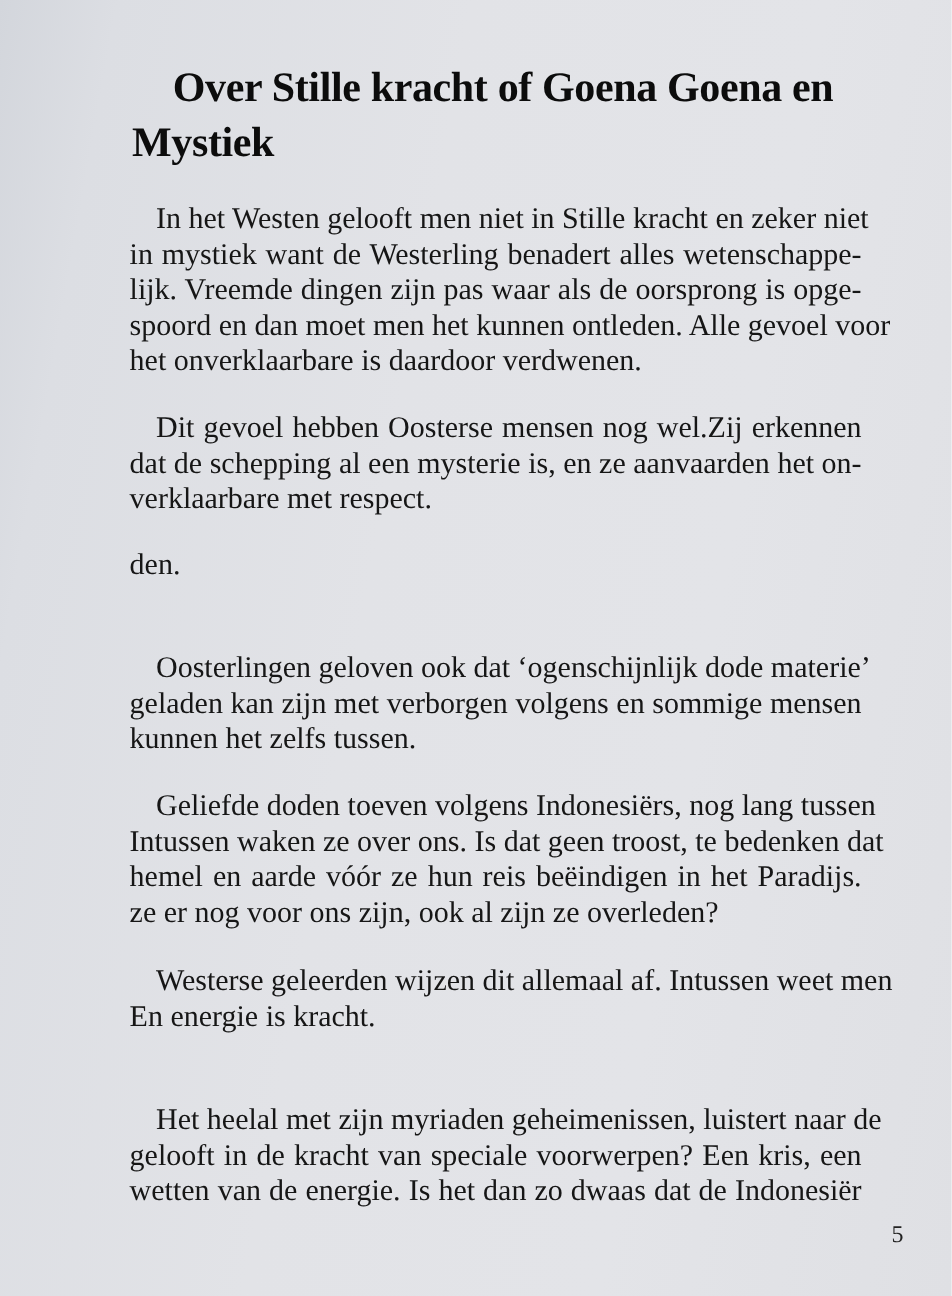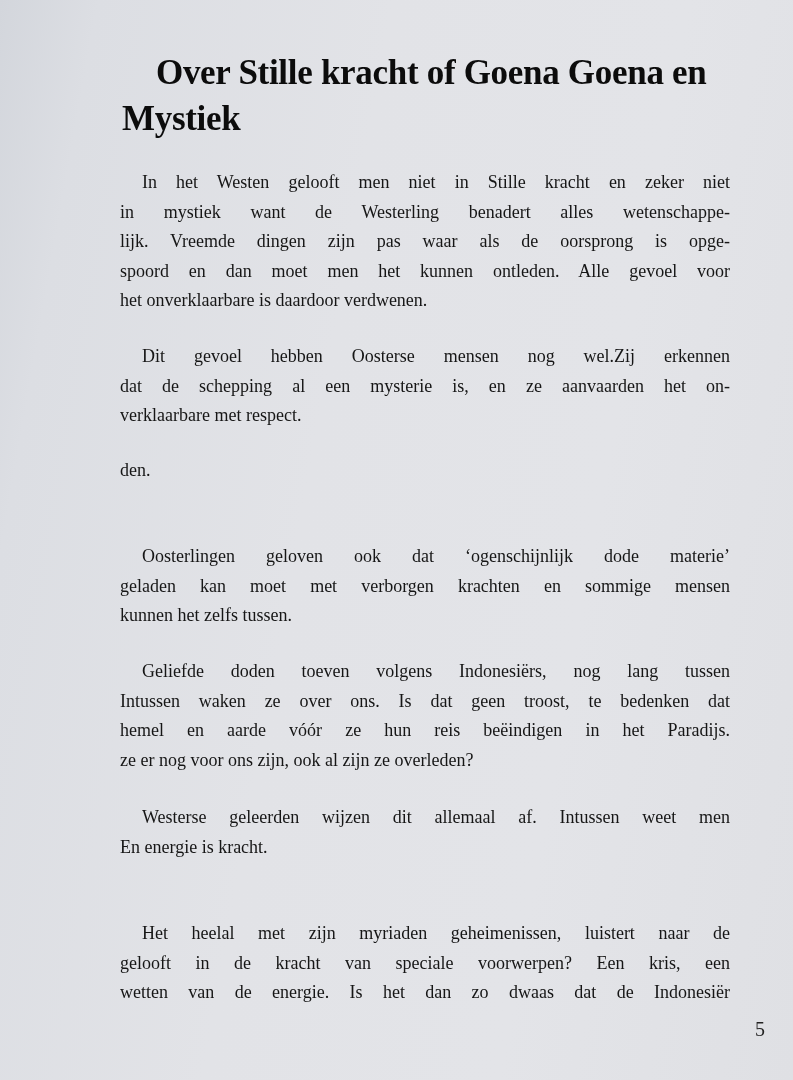--- a/index.html
+++ b/index.html
@@ -10,21 +10,21 @@
       width: 793px;
       height: 1080px;
       overflow: hidden;
       background: linear-gradient(100deg, #d3d6dc 0%, #dcdee3 10%, #e2e3e7 40%, #e3e4e8 70%, #dfe0e4 100%);
       position: relative;
       font-family: "Liberation Serif", "DejaVu Serif", serif;
       color: #141414;
     }
     .page {
       position: absolute;
-      left: 12px;
+      left: 0;
       top: 0;
       width: 779px;
       height: 1080px;
     }
     .title {
       position: absolute;
       left: 110px;
       top: 50px;
       width: 640px;
       font-family: "Liberation Serif", "DejaVu Serif", serif;
@@ -39,21 +39,21 @@
       display: block;
       white-space: nowrap;
     }
     .title .line.first {
       padding-left: 34px;
     }
     .para {
       position: absolute;
       left: 108px;
       width: 610px;
-      font-size: 18px;
+      font-size: 25px;
       line-height: 29.5px;
       margin: 0;
       color: #161616;
     }
     .para .line {
       display: block;
       white-space: nowrap;
       text-align: justify;
       text-align-last: justify;
     }
@@ -94,21 +94,21 @@
     <span class="line">dat de schepping al een mysterie is, en ze aanvaarden het on-</span>
     <span class="line last">verklaarbare met respect.</span>
   </p>
 
   <p class="para" style="top:456px">
     <span class="line last">den.</span>
   </p>
 
   <p class="para" style="top:542px">
     <span class="line first">Oosterlingen geloven ook dat ‘ogenschijnlijk dode materie’</span>
-    <span class="line">geladen kan moet met verborgen krachten en sommige mensen</span>
+    <span class="line">geladen kan zijn met verborgen volgens en sommige mensen</span>
     <span class="line last">kunnen het zelfs tussen.</span>
   </p>
 
   <p class="para" style="top:657px">
     <span class="line first">Geliefde doden toeven volgens Indonesiërs, nog lang tussen</span>
     <span class="line">Intussen waken ze over ons. Is dat geen troost, te bedenken dat</span>
     <span class="line">hemel en aarde vóór ze hun reis beëindigen in het Paradijs.</span>
     <span class="line last">ze er nog voor ons zijn, ook al zijn ze overleden?</span>
   </p>
 

